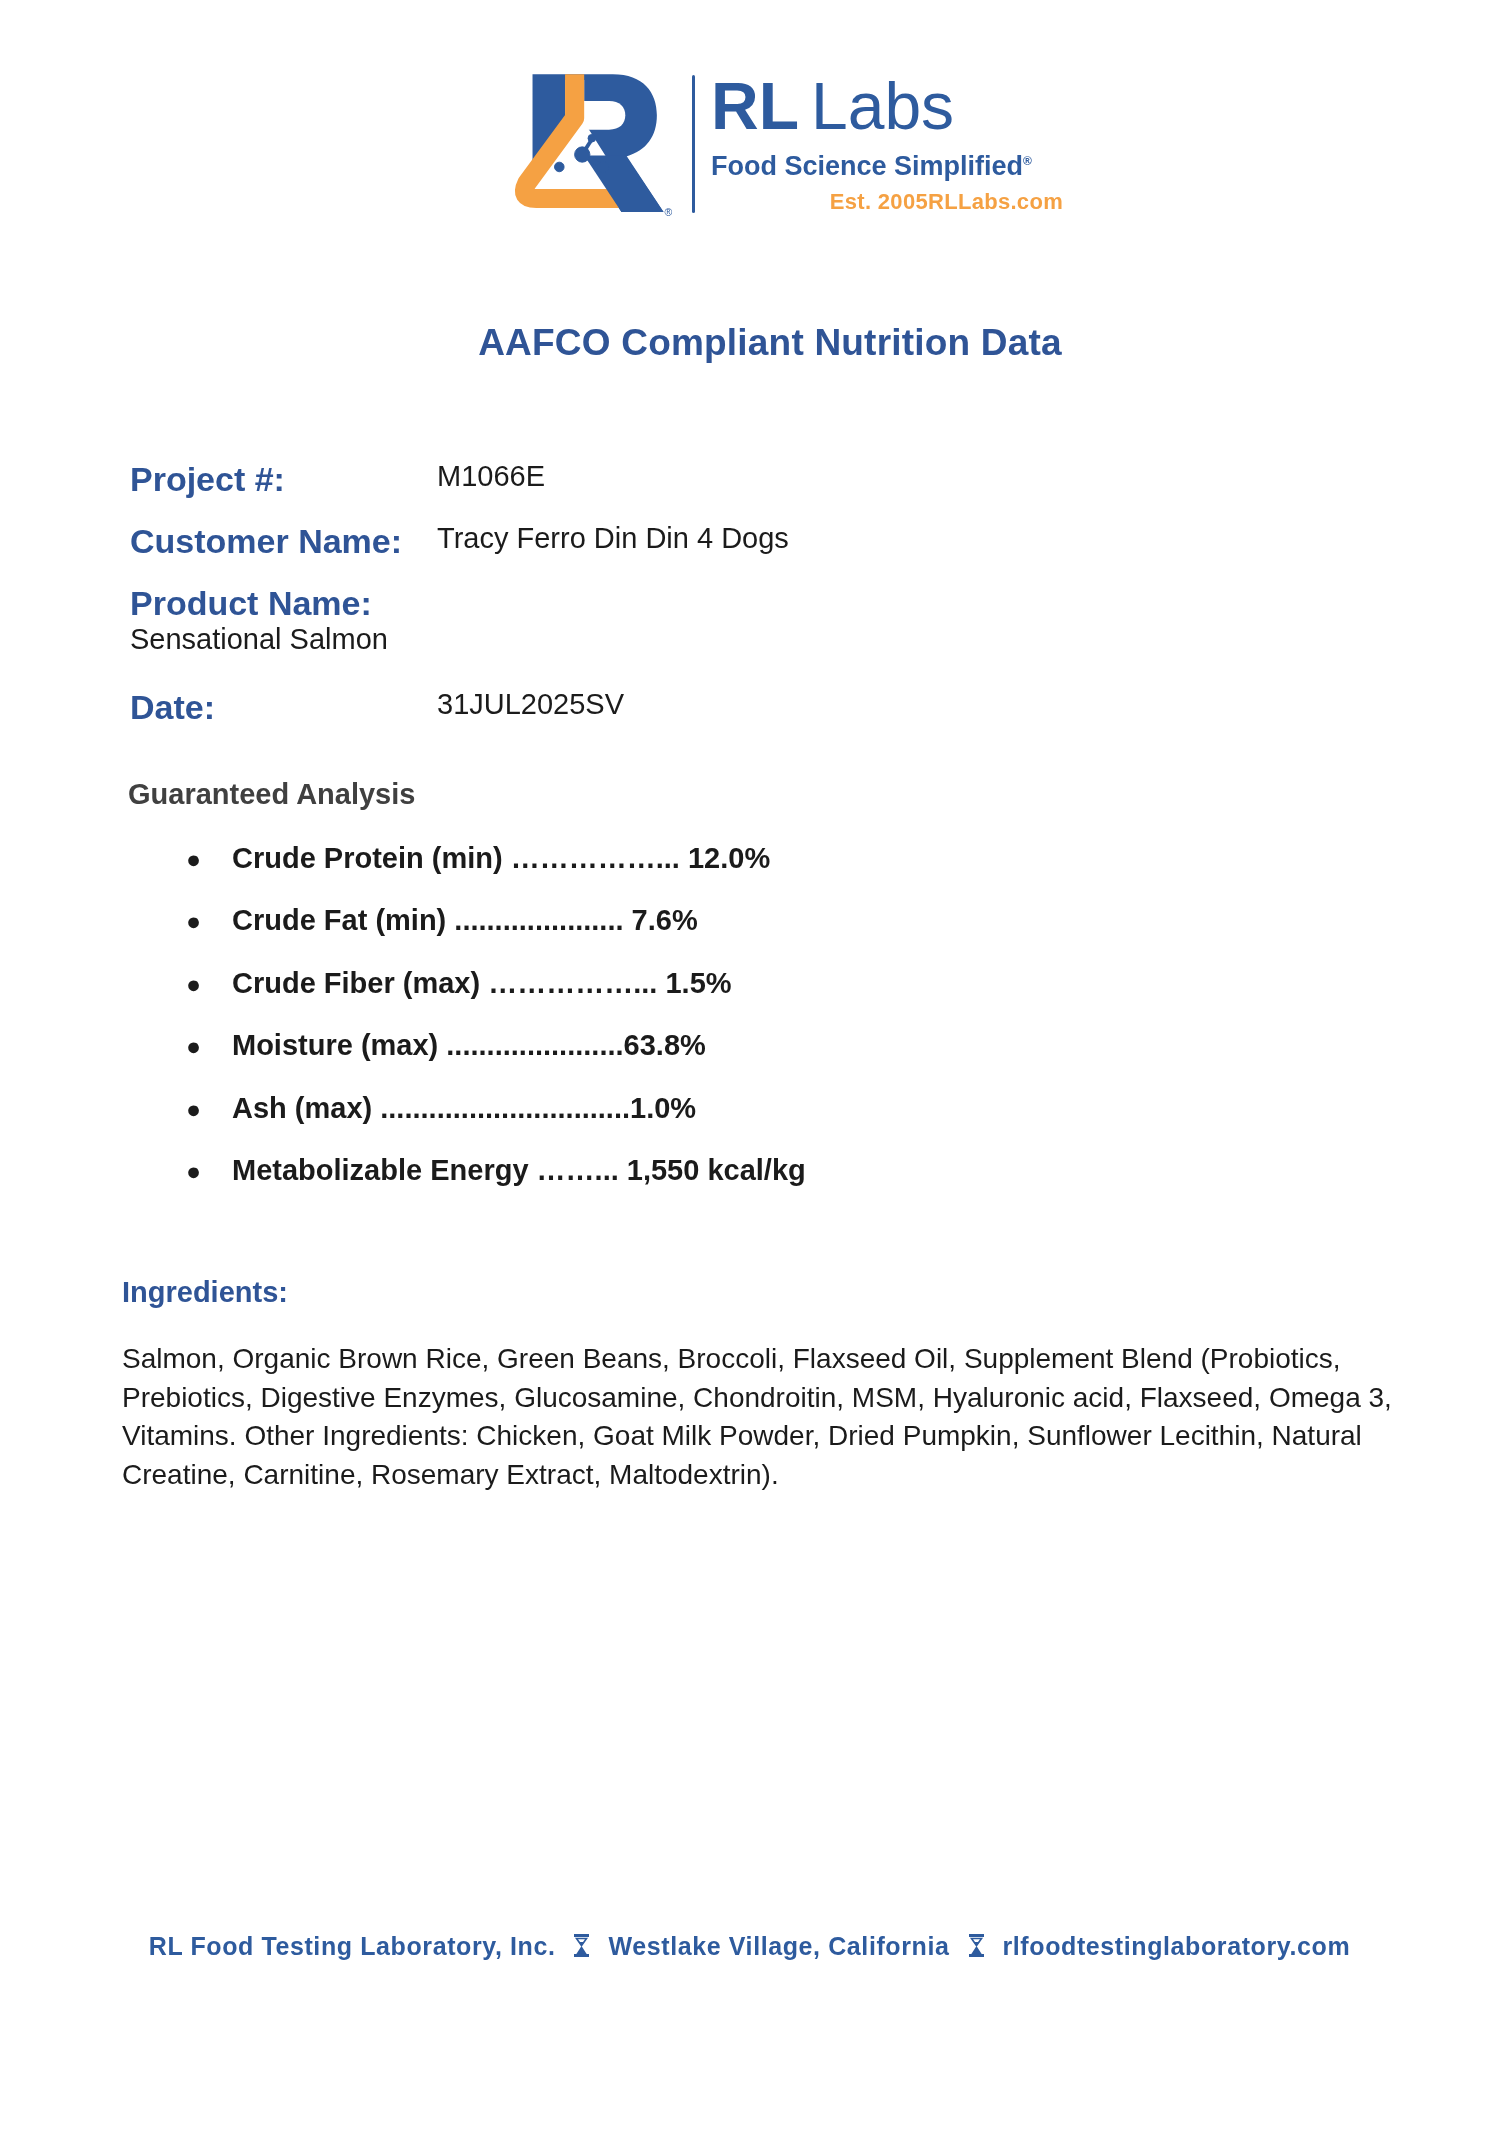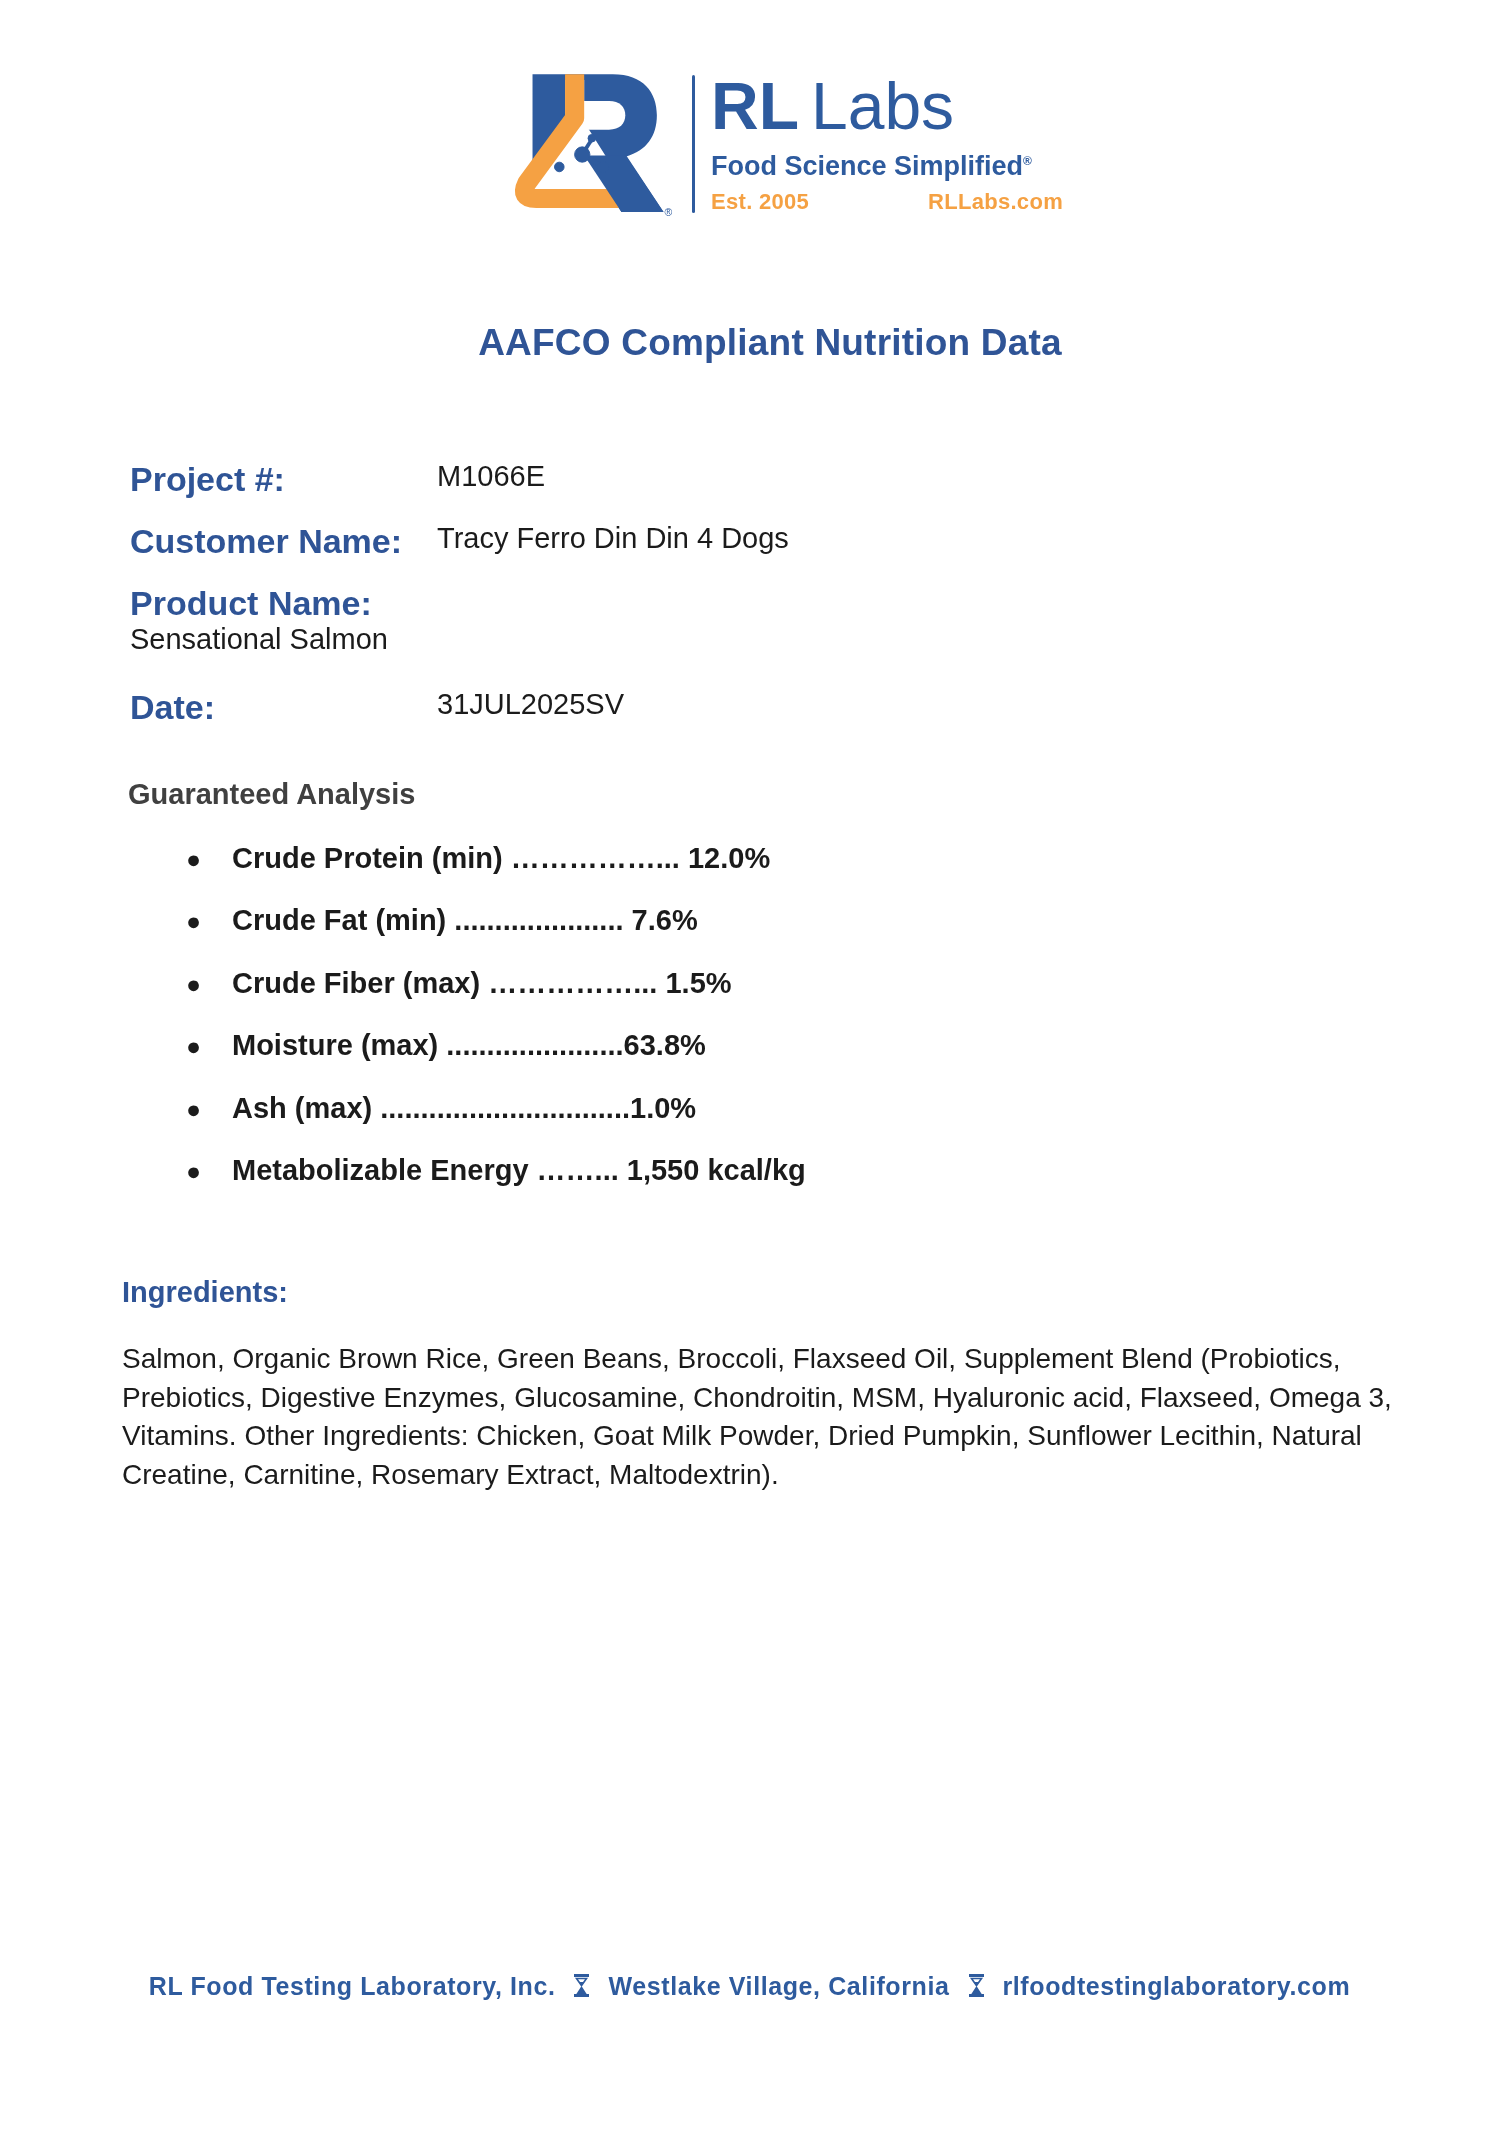--- a/index.html
+++ b/index.html
@@ -9,21 +9,21 @@
   
   .logo{position:absolute;top:68px;left:500px;display:flex;align-items:center;}
   .logo-icon-wrap{position:relative;width:176px;height:152px;}
   .logo-divider{width:3px;height:138px;background:#2E5B9E;margin:0 16px 0 16px;border-radius:2px;}
   .logo-text{display:flex;flex-direction:column;width:352px;}
   .brand{color:#2E5B9E;font-size:66px;line-height:1.02;white-space:nowrap;letter-spacing:0px;}
   .brand .b-rl{font-weight:800;}
   .brand .b-labs{font-weight:400;margin-left:12px;}
   .tagline{color:#2E5B9E;font-size:27px;font-weight:700;margin-top:10px;white-space:nowrap;}
   .tagline sup{font-size:12px;font-weight:700;}
-  .sub-row{display:flex;justify-content:space-between;margin-top:7px;}
+  .sub-row{display:flex;justify-content:flex-end;margin-top:7px;}
   .sub-row span{color:#F5A143;font-size:22px;font-weight:700;letter-spacing:0.3px;}
 
   
   .doc-title{position:absolute;top:322px;left:120px;width:1300px;text-align:center;
              color:#2F5496;font-size:37px;font-weight:700;letter-spacing:0.2px;}
 
   
   .info{position:absolute;top:460px;left:130px;}
   .info-row{position:absolute;left:0;display:flex;white-space:nowrap;}
   .info-row:nth-child(1){top:0;}
@@ -45,21 +45,21 @@
   .ga-row:nth-child(6){top:312px;}
   .ga-dot{width:46px;color:#1b1b1b;font-size:25px;font-weight:700;}
   .ga-text{color:#1b1b1b;font-size:29px;font-weight:700;}
 
   
   .ing-heading{position:absolute;top:1276px;left:122px;color:#2F5496;font-size:29px;font-weight:700;}
   .ing-text{position:absolute;top:1340px;left:122px;width:1300px;
             color:#1b1b1b;font-size:28px;line-height:38.6px;}
 
   
-  .footer{position:absolute;top:1972px;left:0;width:1499px;display:flex;justify-content:center;
+  .footer{position:absolute;top:1932px;left:0;width:1499px;display:flex;justify-content:center;
           align-items:center;gap:18px;color:#2E5B9E;font-size:25px;font-weight:700;letter-spacing:0.6px;white-space:nowrap;}
   .hg{flex:0 0 auto;transform:translateY(-1px);}
 </style>
 </head>
 <body>
 
 <div class="page">
 
   <div class="logo">
     <div class="logo-icon-wrap">

